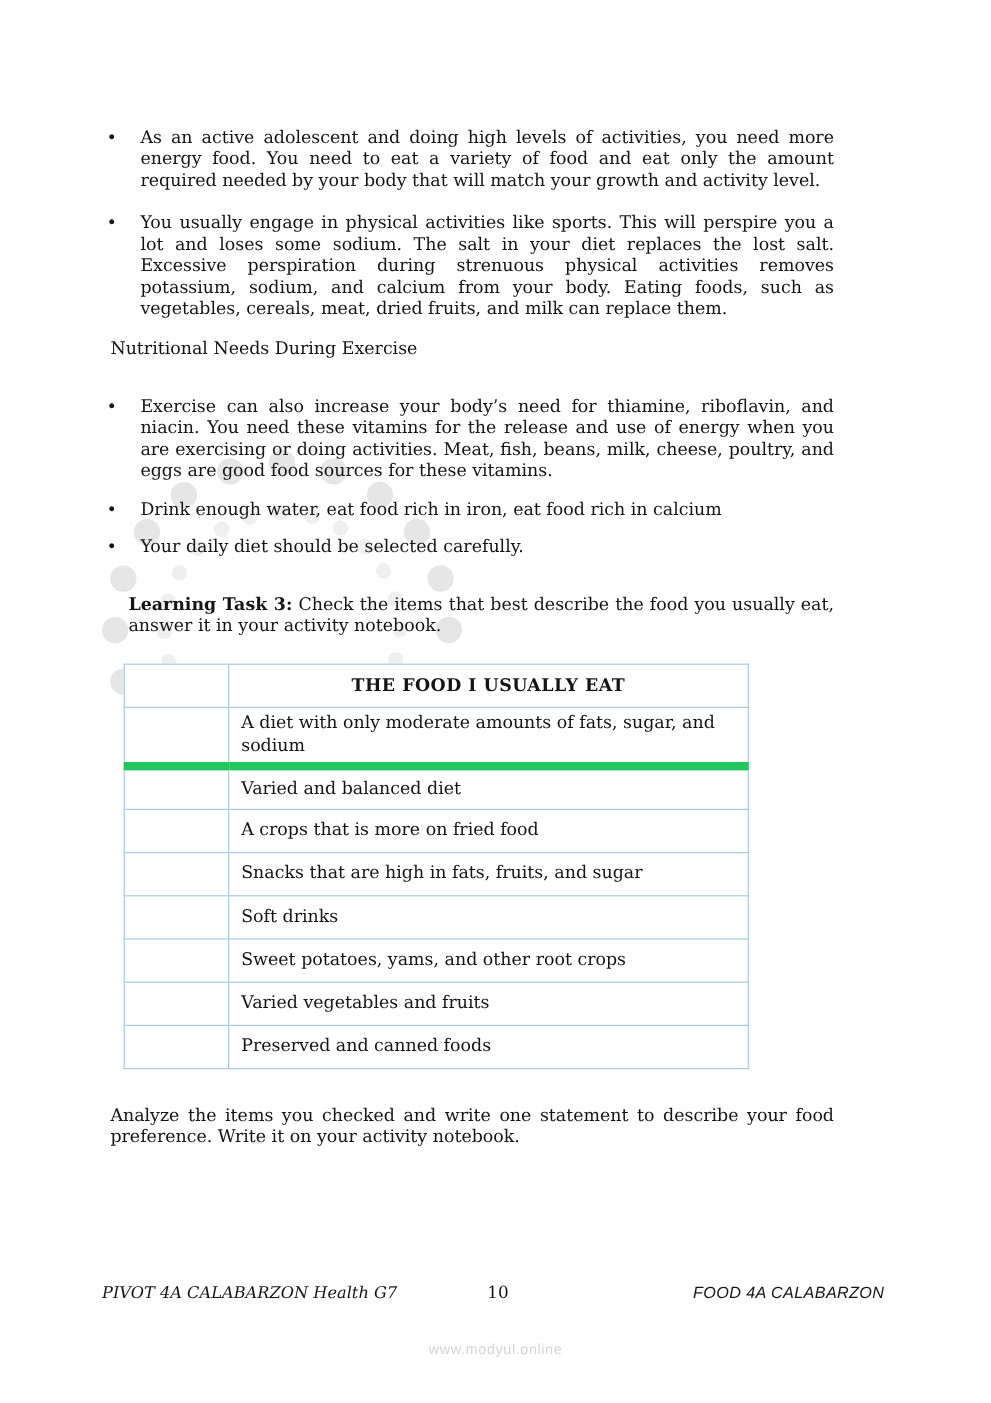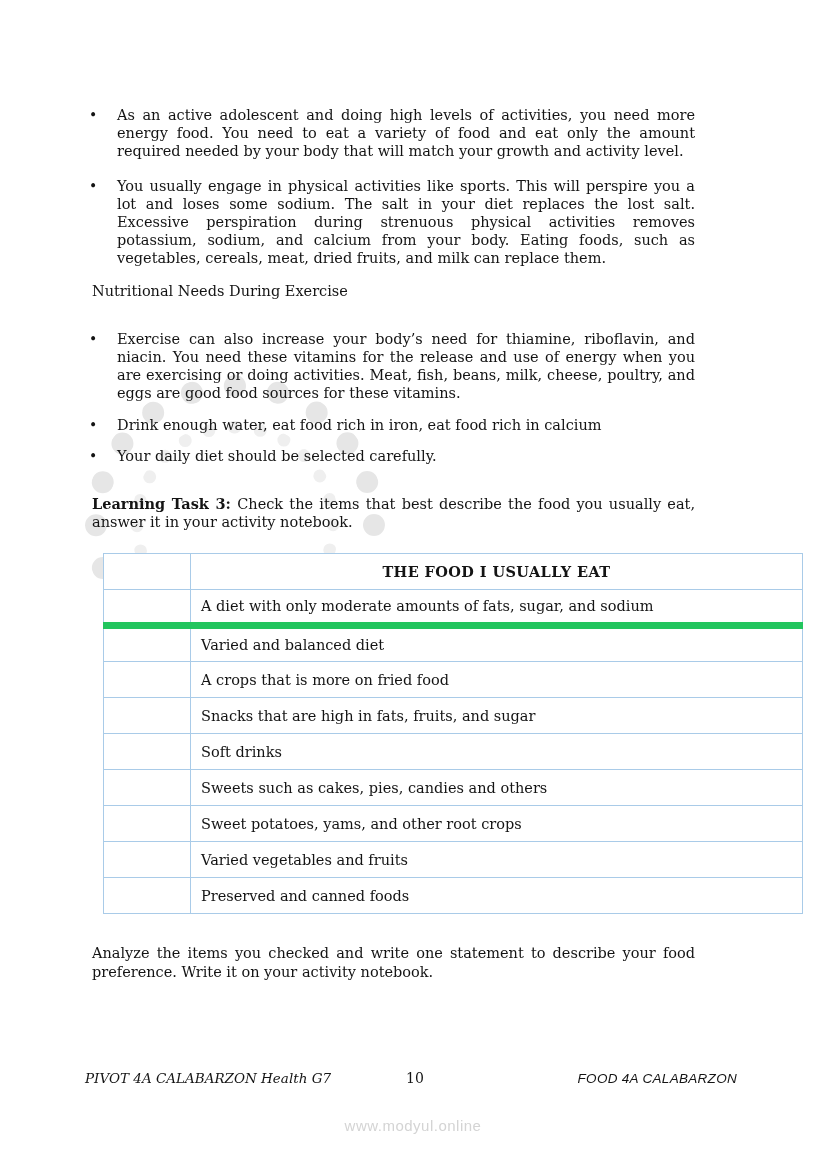--- a/index.html
+++ b/index.html
@@ -52,25 +52,26 @@
   .section-heading {
     margin-bottom: 30px;
     font-size: 14.5px;
   }
   .b3 { margin-bottom: 13px; }
   .b4 { margin-bottom: 13px; }
   .b5 { margin-bottom: 30px; }
   .learning-task {
     text-align: justify;
     margin-bottom: 22px;
+    margin-left: 15px;
   }
   .learning-task .lt-label { font-weight: bold; }
   table.food-table {
     margin-left: 11px;
-    width: 700px;
+    width: 521px;
     border-collapse: collapse;
     background: #ffffff;
     position: relative;
   }
   table.food-table td {
     border: 1px solid #a9cbe8;
     font-size: 14.5px;
     vertical-align: middle;
   }
   td.check-cell { width: 87px; height: 36px; }
@@ -86,21 +87,21 @@
   .closing {
     margin-top: 30px;
     text-align: justify;
   }
   .footer {
     position: absolute;
     left: 85px;
     top: 1070px;
     width: 652px;
     display: flex;
-    align-items: flex-end;
+    align-items: flex-start;
     font-size: 13.5px;
   }
   .footer-left {
     font-style: italic;
     font-family: "DejaVu Serif", serif;
     width: 300px;
   }
   .footer-page {
     font-family: "DejaVu Serif", serif;
     font-size: 14px;
@@ -113,21 +114,21 @@
     flex: 1;
     text-align: right;
     letter-spacing: 0.3px;
   }
   .site-watermark {
     position: absolute;
     left: 0; top: 1117px;
     width: 826px;
     text-align: center;
     font-family: "Liberation Sans", sans-serif;
-    font-size: 15px;
+    font-size: 12px;
     letter-spacing: 0.5px;
     color: #d4d4d4;
   }
 </style>
 </head>
 <body>
 
 <div class="page">
 
   <div class="stamp-outer"></div>
@@ -184,24 +185,20 @@
           <td class="check-cell"></td>
           <td class="item-cell">A crops that is more on fried food</td>
         </tr>
         <tr>
           <td class="check-cell"></td>
           <td class="item-cell">Snacks that are high in fats, fruits, and sugar</td>
         </tr>
         <tr>
           <td class="check-cell"></td>
           <td class="item-cell">Soft drinks</td>
-        </tr>
-        <tr>
-          <td class="check-cell"></td>
-          <td class="item-cell">Sweets such as cakes, pies, candies and others</td>
         </tr>
         <tr>
           <td class="check-cell"></td>
           <td class="item-cell">Sweet potatoes, yams, and other root crops</td>
         </tr>
         <tr>
           <td class="check-cell"></td>
           <td class="item-cell">Varied vegetables and fruits</td>
         </tr>
         <tr>

